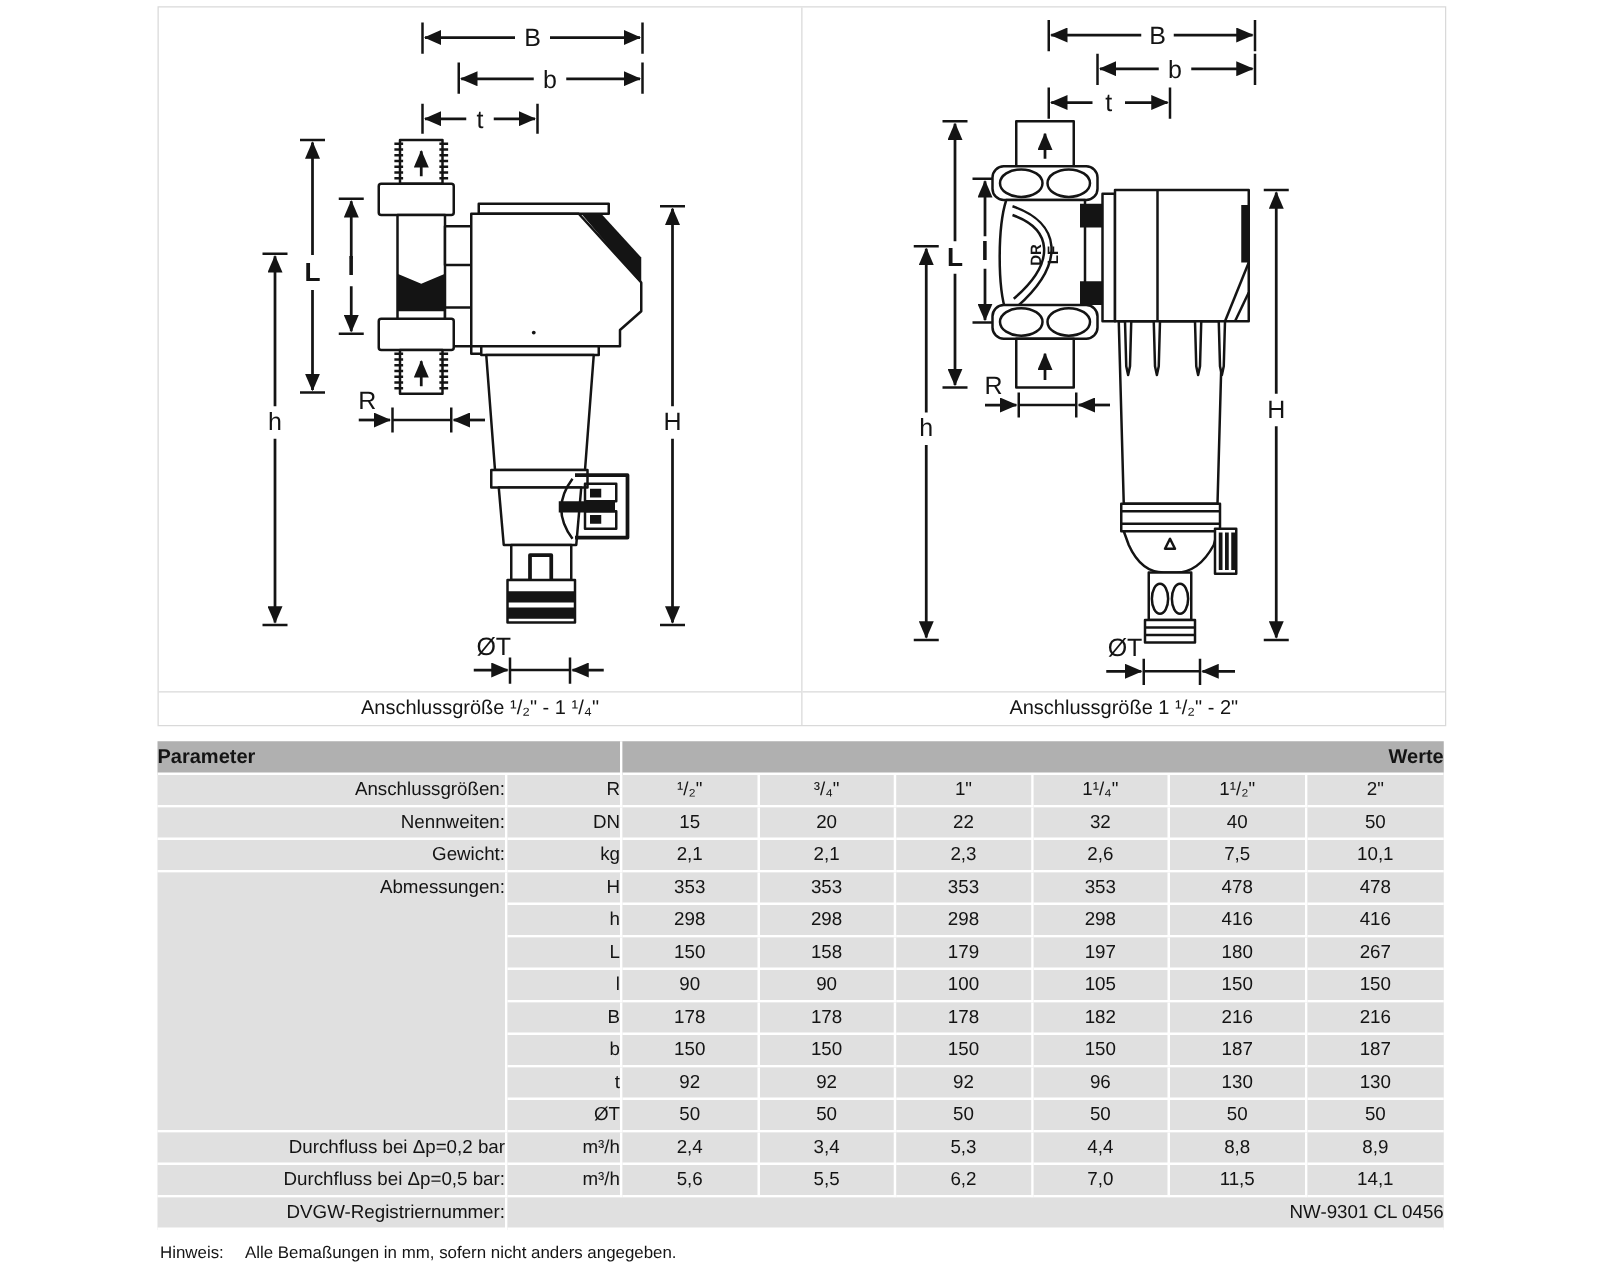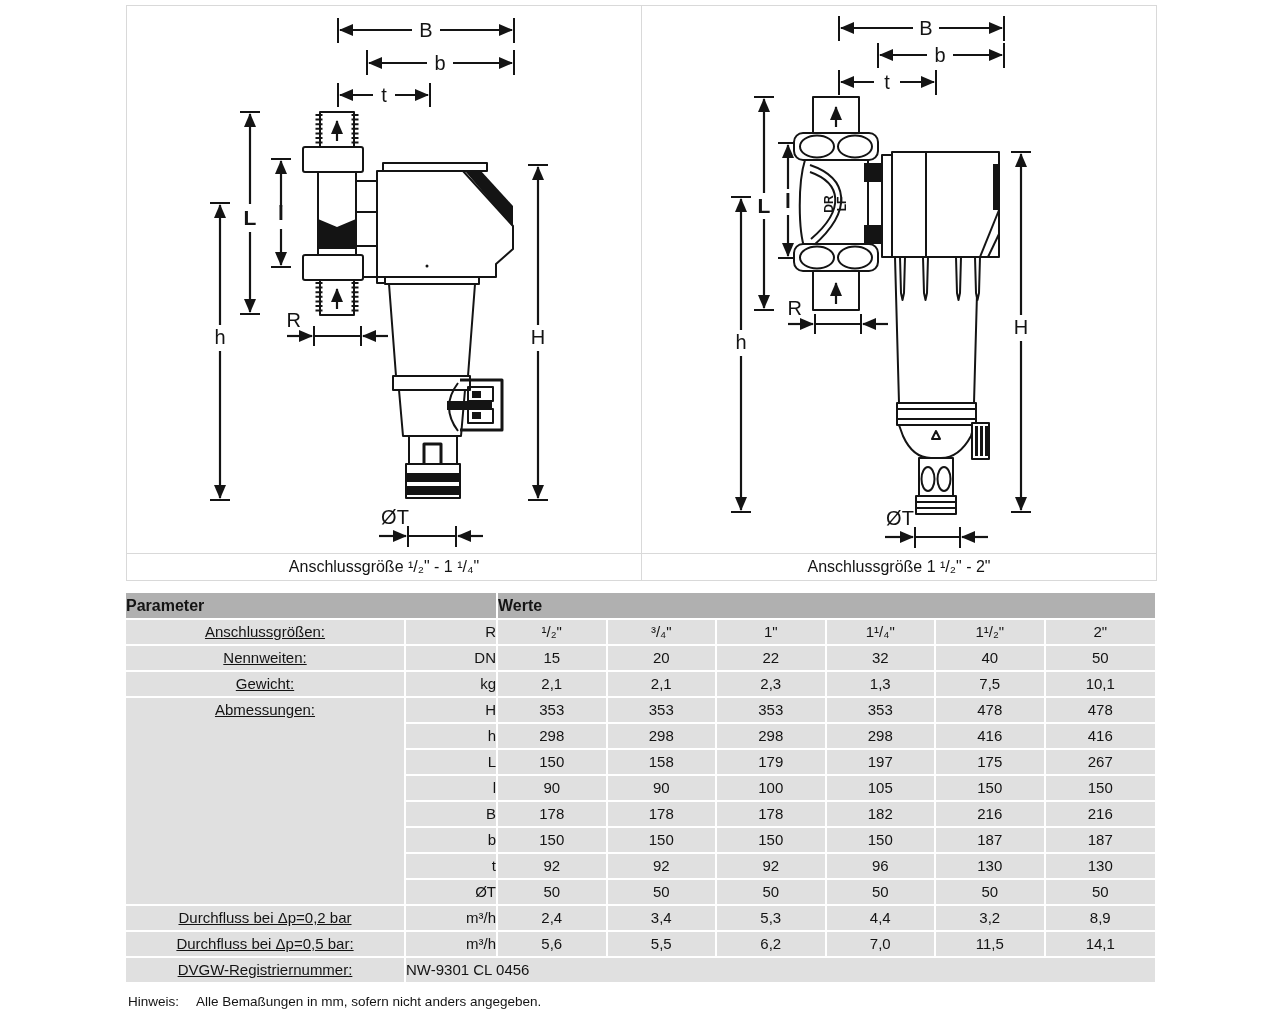--- a/index.html
+++ b/index.html
@@ -30,26 +30,26 @@
   .dlab{font-size:20px;}
   .dlabb{font-size:21px;font-weight:bold;}
   .mark{font-size:12px;font-weight:bold;}
 
   
   table.spec{position:absolute;left:126px;top:593px;width:1029px;border-collapse:separate;border-spacing:0;table-layout:fixed;}
   table.spec th,table.spec td{background:var(--table-cell-bg);border-right:2px solid #fff;border-bottom:2px solid #fff;font-size:15px;font-weight:normal;height:24px;padding:0;vertical-align:middle;line-height:1.1;}
   table.spec tr > *:last-child{border-right:none;}
   table.spec th{background:var(--table-header-bg);font-weight:bold;font-size:16px;height:25px;}
   .th-param{text-align:left;padding-left:8px;}
-  .th-werte{text-align:left;}
-  td.lbl{text-align:center;padding-left:8px;text-decoration:underline;}
+  .th-werte{text-align:right;}
+  td.lbl{text-align:right;padding-left:8px;}
   td.lbl.group{vertical-align:top;padding-top:4px;margin-left:12px;}
   td.unit{text-align:right;padding-right:14px;}
   td.val{text-align:center;}
-  td.span-val{text-align:left;}
+  td.span-val{text-align:right;}
 
   
   .note{position:absolute;left:128px;top:994px;font-size:13.5px;display:flex;gap:17px;}
 </style>
 </head>
 <body>
 
 <div class="figure">
 
   <div class="fig-cell">
@@ -368,21 +368,21 @@
         <td class="val">32</td>
         <td class="val">40</td>
         <td class="val">50</td>
       </tr>
       <tr>
         <td class="lbl">Gewicht:</td>
         <td class="unit">kg</td>
         <td class="val">2,1</td>
         <td class="val">2,1</td>
         <td class="val">2,3</td>
-        <td class="val">1,3</td>
+        <td class="val">2,6</td>
         <td class="val">7,5</td>
         <td class="val">10,1</td>
       </tr>
       <tr>
         <td class="lbl group" rowspan="8">Abmessungen:</td>
         <td class="unit">H</td>
         <td class="val">353</td>
         <td class="val">353</td>
         <td class="val">353</td>
         <td class="val">353</td>
@@ -397,21 +397,21 @@
         <td class="val">298</td>
         <td class="val">416</td>
         <td class="val">416</td>
       </tr>
       <tr>
         <td class="unit">L</td>
         <td class="val">150</td>
         <td class="val">158</td>
         <td class="val">179</td>
         <td class="val">197</td>
-        <td class="val">175</td>
+        <td class="val">180</td>
         <td class="val">267</td>
       </tr>
       <tr>
         <td class="unit">l</td>
         <td class="val">90</td>
         <td class="val">90</td>
         <td class="val">100</td>
         <td class="val">105</td>
         <td class="val">150</td>
         <td class="val">150</td>
@@ -452,21 +452,21 @@
         <td class="val">50</td>
         <td class="val">50</td>
       </tr>
       <tr>
         <td class="lbl">Durchfluss bei Δp=0,2 bar</td>
         <td class="unit">m³/h</td>
         <td class="val">2,4</td>
         <td class="val">3,4</td>
         <td class="val">5,3</td>
         <td class="val">4,4</td>
-        <td class="val">3,2</td>
+        <td class="val">8,8</td>
         <td class="val">8,9</td>
       </tr>
       <tr>
         <td class="lbl">Durchfluss bei Δp=0,5 bar:</td>
         <td class="unit">m³/h</td>
         <td class="val">5,6</td>
         <td class="val">5,5</td>
         <td class="val">6,2</td>
         <td class="val">7,0</td>
         <td class="val">11,5</td>

